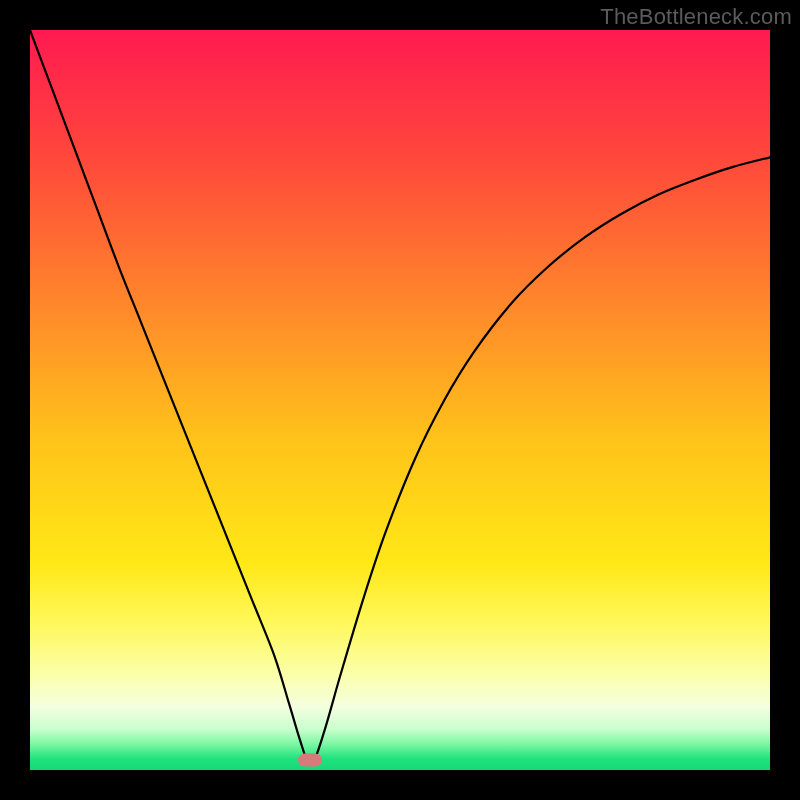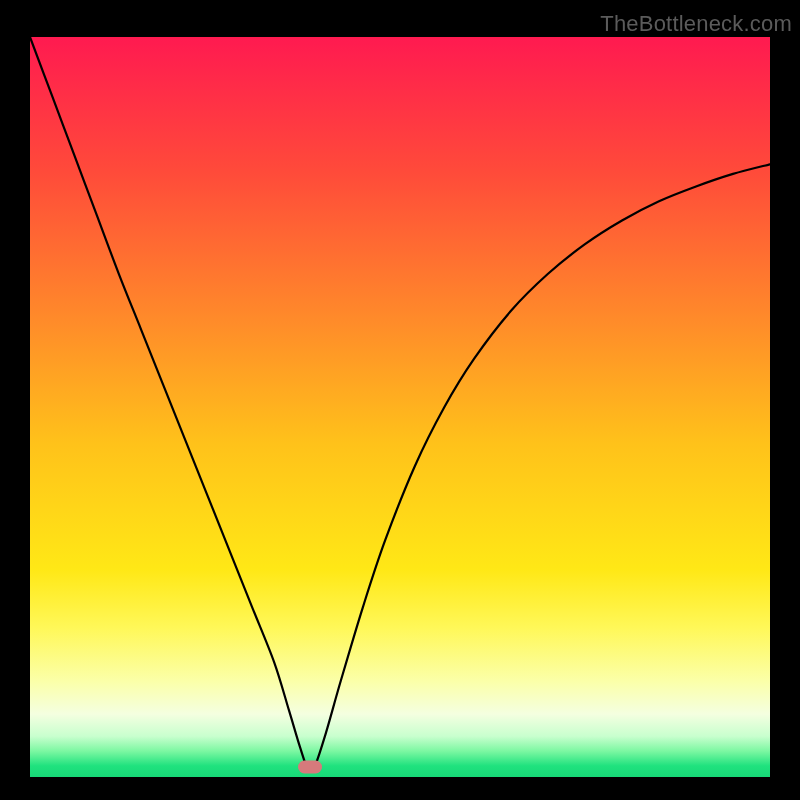--- a/index.html
+++ b/index.html
@@ -7,21 +7,21 @@
     padding: 0;
     width: 800px;
     height: 800px;
     background: #000;
     overflow: hidden;
     font-family: Arial, Helvetica, sans-serif;
   }
   .frame {
     position: absolute;
     left: 0;
-    top: 7px;
+    top: 0;
     width: 800px;
     height: 588px;
     background: #000;
   }
   .plot-area {
     position: absolute;
     left: 30px;
     top: 30px;
     width: 740px;
     height: 740px;

